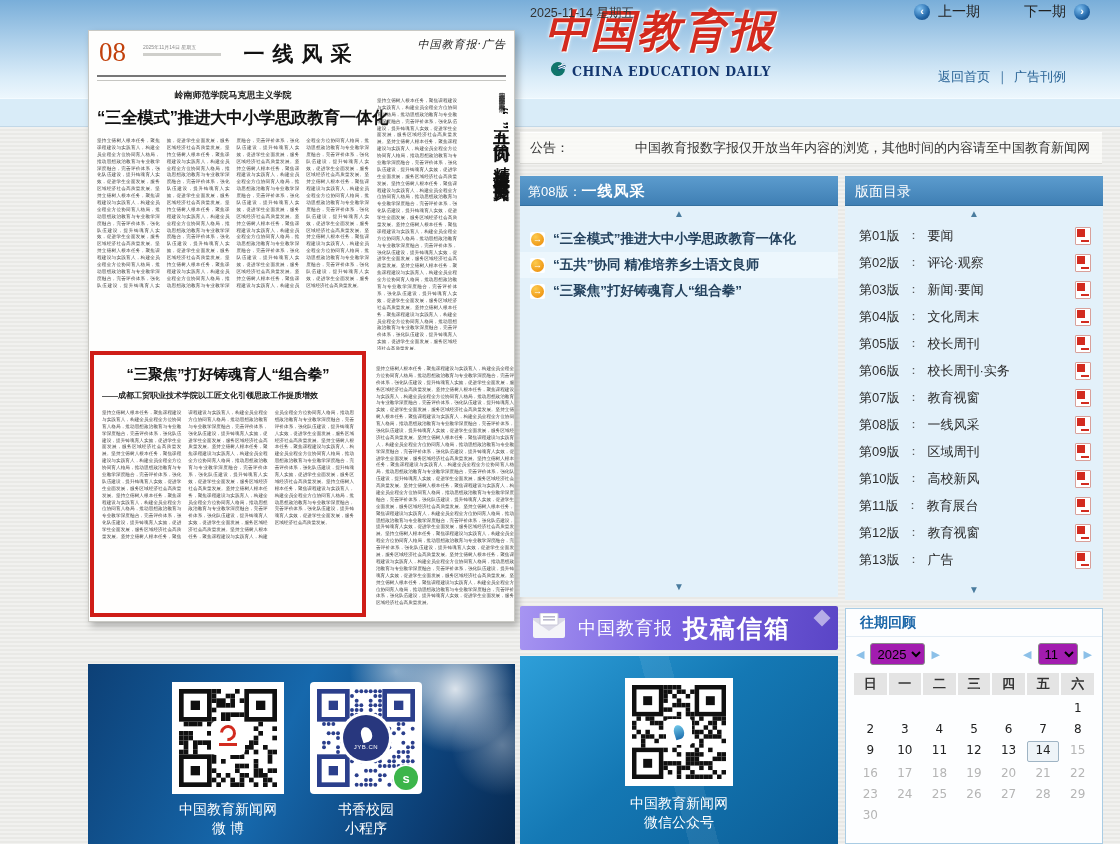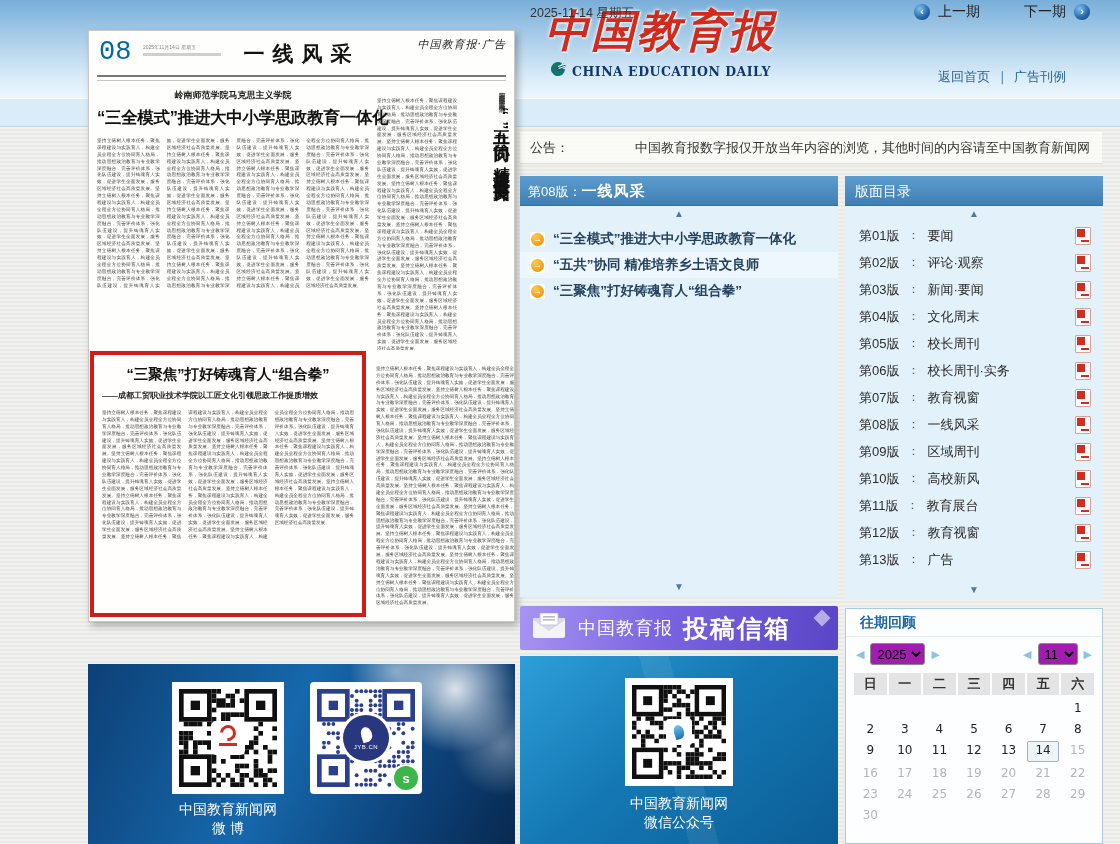--- a/index.html
+++ b/index.html
@@ -61,21 +61,21 @@
   .dir-row{height:27px;display:flex;align-items:center;padding-left:14px;position:relative;cursor:pointer;}
   .dir-row .num,.dir-row .nm{font-size:13px;color:#2B2B2B;}
   .dir-row .sep{margin:0 8px;color:#555;font-size:12px;}
   .pdf{position:absolute;right:12px;top:5px;width:14px;height:16px;background:#fff;border:1px solid #D8A09A;border-radius:1px;}
   .pdf::before{content:"";position:absolute;left:1px;top:1px;width:8px;height:8px;background:#D22B1F;}
   .pdf::after{content:"";position:absolute;right:1px;bottom:2px;width:8px;height:2px;background:#D22B1F;}
 
   
   .news-page{position:absolute;left:88px;top:30px;width:427px;height:592px;background:#FEFEFD;
     border:1px solid #C9C9C4;box-shadow:3px 4px 7px rgba(0,0,0,.28);box-sizing:border-box;}
-  .p-no{position:absolute;left:10px;top:6px;font-family:Liberation Mono, monospace;font-size:27px;color:#0369a1;}
+  .p-no{position:absolute;left:10px;top:6px;font-family:Liberation Serif, serif;font-size:27px;color:#c2410c;}
   .p-meta{position:absolute;left:54px;top:13px;font-size:5px;color:#888;line-height:7px;width:130px;}
   .meta-bar{width:78px;height:3px;background:#CFCFCB;margin-top:2px;}
   .p-sec{position:absolute;left:120px;right:120px;top:9px;text-align:center;font-family:"DejaVu Serif",serif;
     font-weight:bold;font-size:21px;letter-spacing:8px;color:#111;}
   .p-right{position:absolute;right:8px;top:6px;font-family:"DejaVu Serif",serif;font-style:italic;
     font-size:11px;color:#222;letter-spacing:1px;}
   .p-rule{position:absolute;left:8px;right:8px;top:44px;height:3px;border-top:2px solid #777;border-bottom:1px solid #C6C6C2;}
 
   .art1{position:absolute;left:8px;top:58px;width:272px;}
   .kicker{text-align:center;font-size:9px;font-weight:bold;color:#222;}
@@ -723,20 +723,24 @@
       <div class="jyb">
         <div class="flame"></div>
         <div class="t">JYB.CN</div>
       </div>
       <div class="minip">s</div>
     </div>
     <div class="qr-lab" style="left:65px;top:136px;">
       <div>中国教育新闻网</div>
         <div>微 博</div>
     </div>
+    <div class="qr-lab" style="left:203px;top:136px;">
+      <div>书香校园</div>
+        <div>小程序</div>
+    </div>
   </div>
 
   <div class="banner">
     <span class="env">
       <svg width="34" height="26" viewBox="0 0 34 26">
         <rect x="1" y="5" width="32" height="20" rx="2" fill="#F4F4F8"></rect>
         <path d="M1 7 17 18 33 7v-2H1z" fill="#DAD9E6"></path>
         <rect x="8" y="0" width="18" height="12" rx="1" fill="#fff" stroke="#C9C8D8"></rect>
         <rect x="11" y="3" width="12" height="1.6" fill="#B9B8CC"></rect>
         <rect x="11" y="6" width="12" height="1.6" fill="#B9B8CC"></rect>

